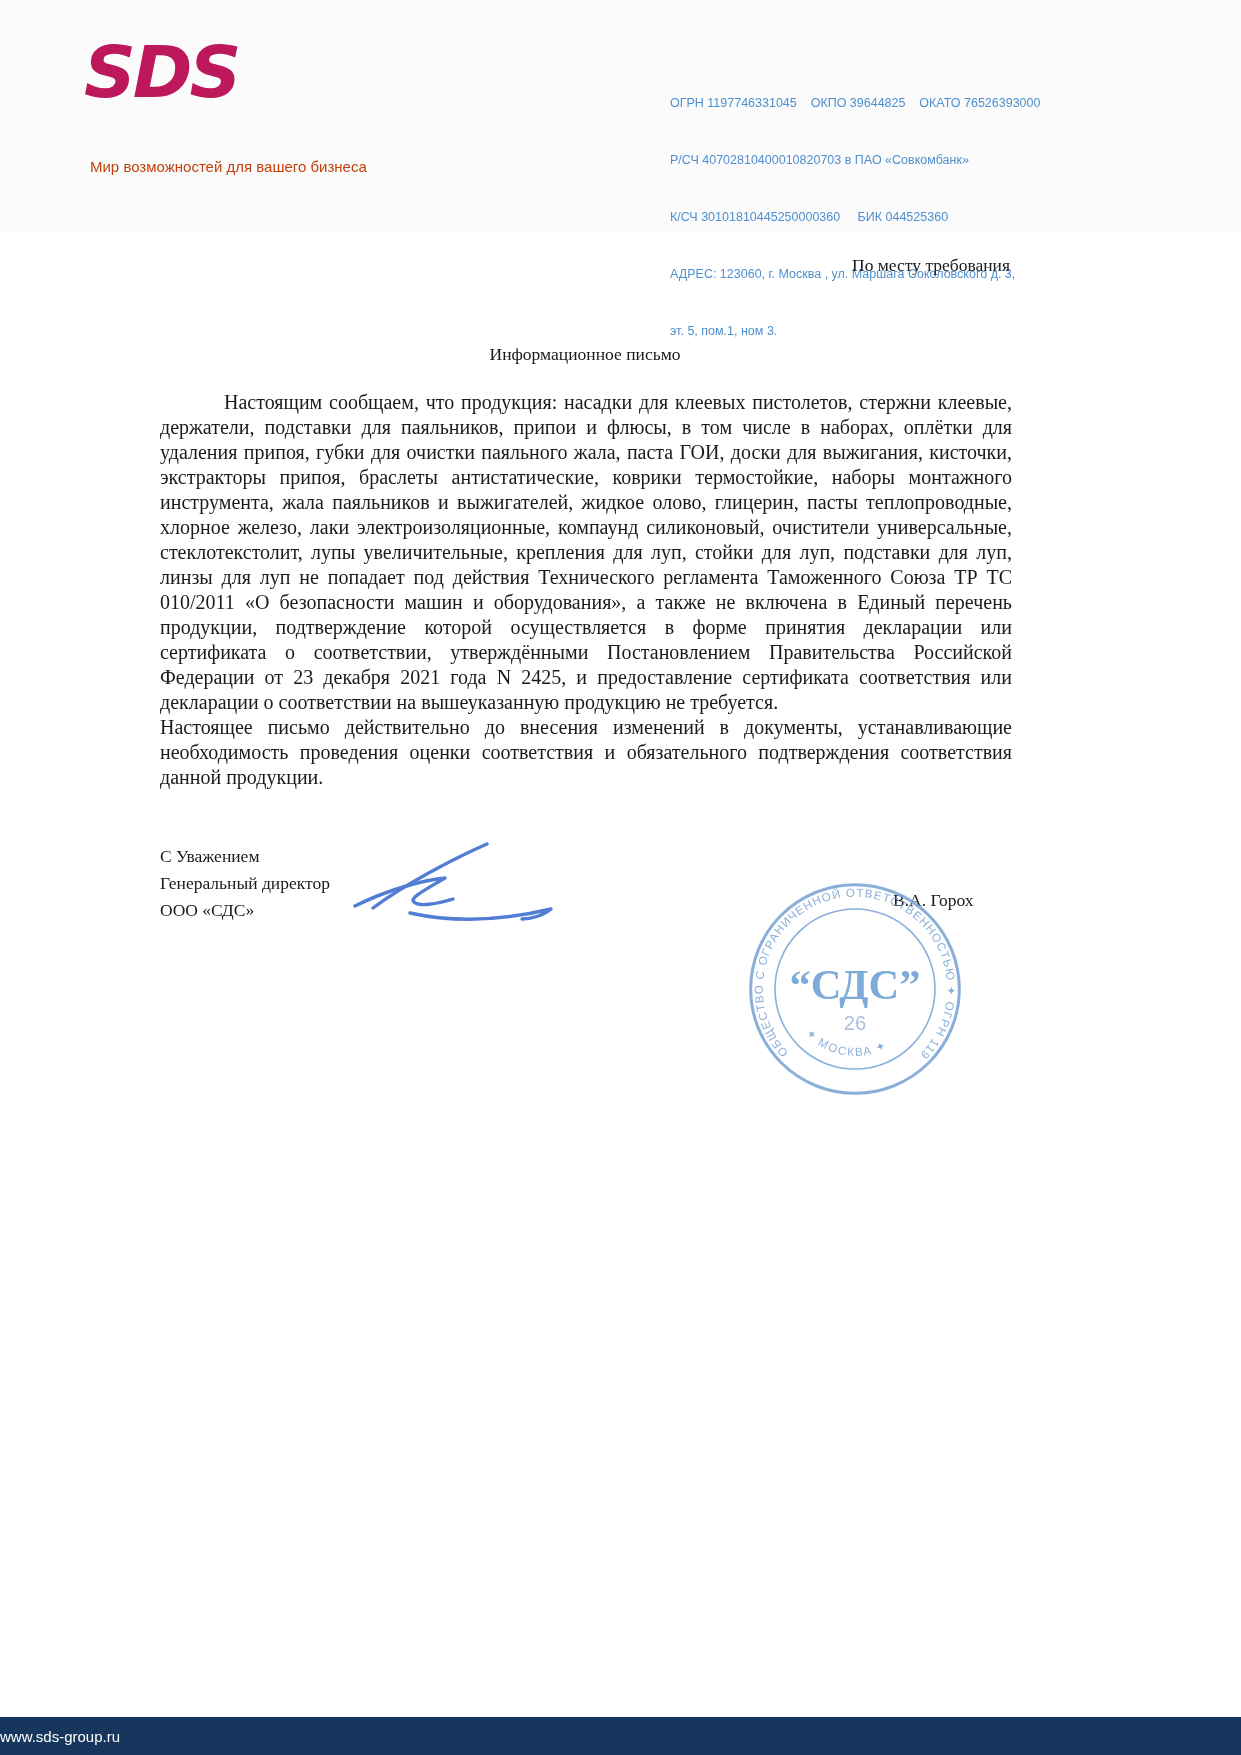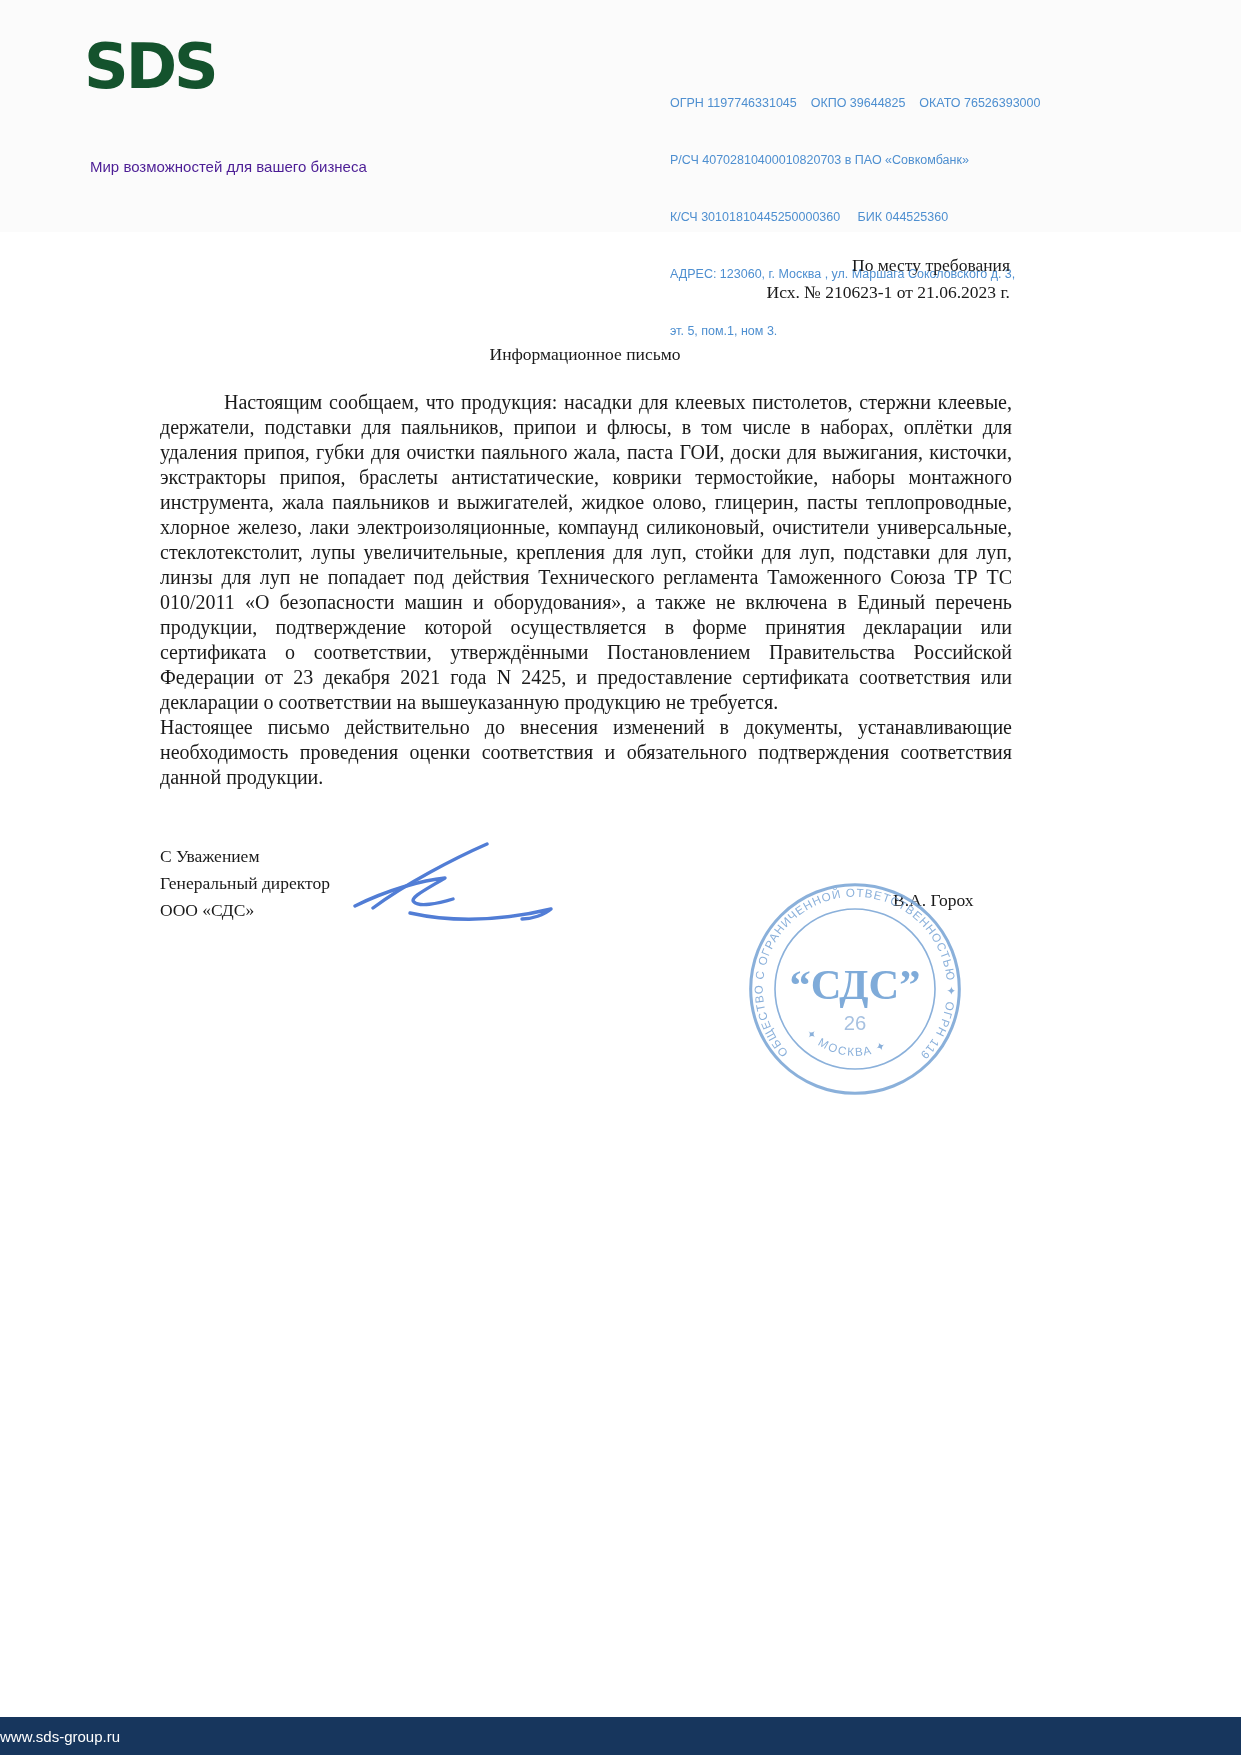--- a/index.html
+++ b/index.html
@@ -20,32 +20,33 @@
     top: 0; left: 0; right: 0;
     height: 232px;
     background: #fbfbfb;
   }
   .logo {
     position: absolute;
     left: 84px;
     top: 36px;
     font-family: "DejaVu Sans", sans-serif;
     font-weight: bold;
-    font-size: 62px;
+    font-size: 72px;
     line-height: 1;
     letter-spacing: -3px;
-    color: #14532d;
+    color: #be185d;
+    font-style: italic;
   }
   .tagline {
     position: absolute;
     left: 90px;
     top: 158px;
     font-family: "Liberation Sans", sans-serif;
     font-size: 15px;
-    color: #4c1d95;
+    color: #c2410c;
   }
   .company-details {
     position: absolute;
     left: 670px;
     top: 56px;
     width: 470px;
     font-family: "Liberation Sans", sans-serif;
     font-size: 12.5px;
     line-height: 19px;
     color: #4e8fd0;
@@ -135,21 +136,20 @@
       <div>ОГРН 1197746331045    ОКПО 39644825    ОКАТО 76526393000</div>
       <div>Р/СЧ 40702810400010820703 в ПАО «Совкомбанк»</div>
       <div>К/СЧ 30101810445250000360     БИК 044525360</div>
       <div>АДРЕС: 123060, г. Москва , ул. Маршага Соколовского д. 3,</div>
       <div>эт. 5, пом.1, ном 3.</div>
     </div>
   </div>
 
   <div class="recipient-block">
     <div>По месту требования</div>
-    <div>Исх. № 210623-1 от 21.06.2023 г.</div>
   </div>
 
   <div class="letter-title">Информационное письмо</div>
 
   <div class="letter-text">
     <p class="p1">Настоящим сообщаем, что продукция: насадки для клеевых пистолетов, стержни клеевые, держатели, подставки для паяльников, припои и флюсы, в том числе в наборах, оплётки для удаления припоя, губки для очистки паяльного жала, паста ГОИ, доски для выжигания, кисточки, экстракторы припоя, браслеты антистатические, коврики термостойкие, наборы монтажного инструмента, жала паяльников и выжигателей, жидкое олово, глицерин, пасты теплопроводные, хлорное железо, лаки электроизоляционные, компаунд силиконовый, очистители универсальные, стеклотекстолит, лупы увеличительные, крепления для луп, стойки для луп, подставки для луп, линзы для луп не попадает под действия Технического регламента Таможенного Союза ТР ТС 010/2011 «О безопасности  машин и оборудования», а также не включена в Единый перечень продукции, подтверждение которой осуществляется в форме принятия декларации или сертификата о соответствии, утверждёнными Постановлением Правительства Российской Федерации от 23 декабря 2021 года N 2425, и предоставление сертификата соответствия или декларации о соответствии на вышеуказанную продукцию не требуется.</p>
     <p class="p2">Настоящее письмо действительно до внесения изменений в документы, устанавливающие необходимость проведения оценки соответствия и обязательного подтверждения соответствия данной продукции.</p>
   </div>
 
   <div class="closing-block">

